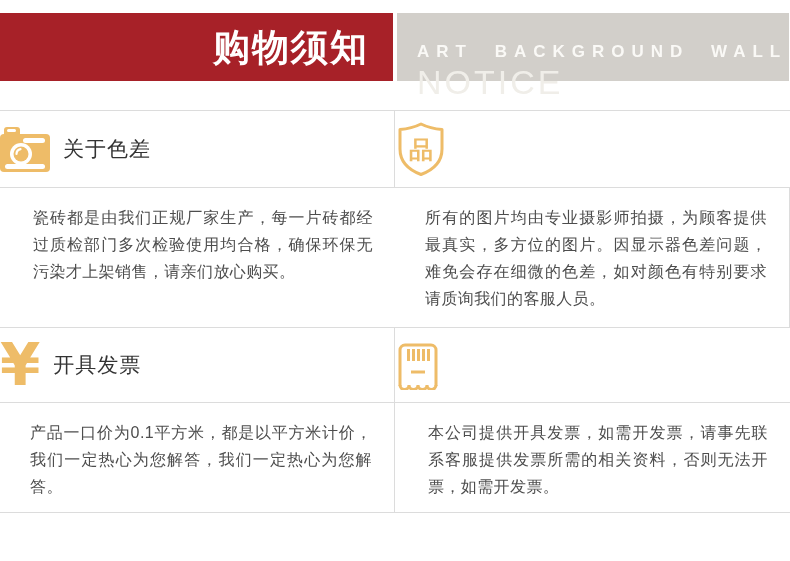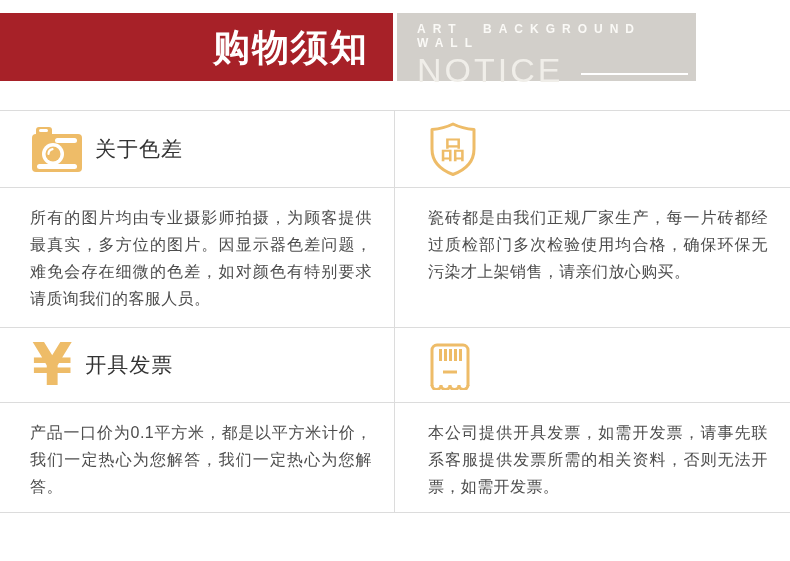--- a/index.html
+++ b/index.html
@@ -1,39 +1,39 @@
 <!DOCTYPE html>
 <html><head>
 <meta charset="utf-8">
 <style>
   * { margin:0; padding:0; box-sizing:border-box; }
   html,body { width:790px; height:561px; background:#ffffff; overflow:hidden;
               font-family:"Liberation Sans","DejaVu Sans",sans-serif; }
   .page { position:relative; width:790px; height:561px; background:#fff; }
 
   
-  .header { position:absolute; top:13px; left:0; width:696px; height:68px; display:flex; }
+  .header { position:absolute; top:13px; left:0; width:789px; height:68px; display:flex; }
   .header-red { width:393px; height:68px; background:#a72128; display:flex;
                 align-items:center; justify-content:flex-end; padding-right:24px; }
   .header-red .cn-title { color:#ffffff; font-size:37px; font-weight:bold; letter-spacing:2px; line-height:1; }
   .header-gap { width:4px; height:68px; background:#ffffff; }
   .header-gray { flex:1; height:68px; background:#d2cfca; padding:9px 0 0 20px; position:relative; }
-  .en-sub { color:#faf9f6; font-size:12px; letter-spacing:7px; word-spacing:10px; font-weight:bold; }
+  .en-sub { color:#faf9f6; font-size:17px; letter-spacing:7px; word-spacing:10px; font-weight:bold;margin-top:20px; }
   .notice-row { display:flex; align-items:center; margin-top:2px; }
   .notice-word { color:#f0eee9; font-size:34px; font-weight:100; letter-spacing:3px; line-height:1.1; }
   .notice-line { height:2px; background:#ffffff; flex:1; margin:6px 8px 0 18px; max-width:245px; }
 
   
   .content { position:absolute; top:110px; left:0; width:790px; height:402px;
              display:grid; grid-template-columns:395px 395px;
              grid-template-rows:77px 140px 75px 110px;
              border-top:1px solid #dcdcdc; }
   .cell { border-bottom:1px solid #dcdcdc; }
   .cell.left { border-right:1px solid #dcdcdc; }
-  .title-cell { display:flex; align-items:center; padding-left:32px; }
+  .title-cell { display:flex; align-items:center; }
   .icon-box { display:flex; align-items:center; justify-content:center; margin-right:13px; }
   .panel-title { color:#333333; font-size:21px; letter-spacing:1px; }
   .body-cell { padding:16px 22px 0 30px; }
   .body-cell.right { padding-left:33px; }
   .panel-body { color:#4d4d4d; font-size:16px; line-height:27px; letter-spacing:0.4px;
                 text-align:justify; }
   .yuan-glyph { font-size:58px; font-weight:bold; color:#eebc68; line-height:1;
                 font-family:"DejaVu Sans",sans-serif; }
 </style>
 </head>
@@ -75,25 +75,25 @@
 
     <div class="cell title-cell">
       <span class="icon-box">
         <svg width="52" height="56" viewBox="0 0 52 56">
           <path d="M26 3 C20 6 12 8 5 8.5 V28 C5 41 14 49 26 53.5 C38 49 47 41 47 28 V8.5 C40 8 32 6 26 3 Z" fill="none" stroke="#eebc68" stroke-width="3" stroke-linejoin="round"></path>
           <text x="26" y="37" text-anchor="middle" font-size="24" font-weight="bold" fill="#eebc68">品</text>
         </svg>
       </span>
     </div>
 
+    <div class="cell body-cell right">
+      <p class="panel-body">瓷砖都是由我们正规厂家生产，每一片砖都经过质检部门多次检验使用均合格，确保环保无污染才上架销售，请亲们放心购买。</p>
+    </div>
     <div class="cell left body-cell">
       <p class="panel-body">所有的图片均由专业摄影师拍摄，为顾客提供最真实，多方位的图片。因显示器色差问题，难免会存在细微的色差，如对颜色有特别要求请质询我们的客服人员。</p>
-    </div>
-    <div class="cell body-cell right">
-      <p class="panel-body">瓷砖都是由我们正规厂家生产，每一片砖都经过质检部门多次检验使用均合格，确保环保无污染才上架销售，请亲们放心购买。</p>
     </div>
 
     <div class="cell left title-cell">
       <span class="icon-box">
         <span class="yuan-glyph">¥</span>
       </span>
       <span class="panel-title">开具发票</span>
     </div>
 
     <div class="cell title-cell">

